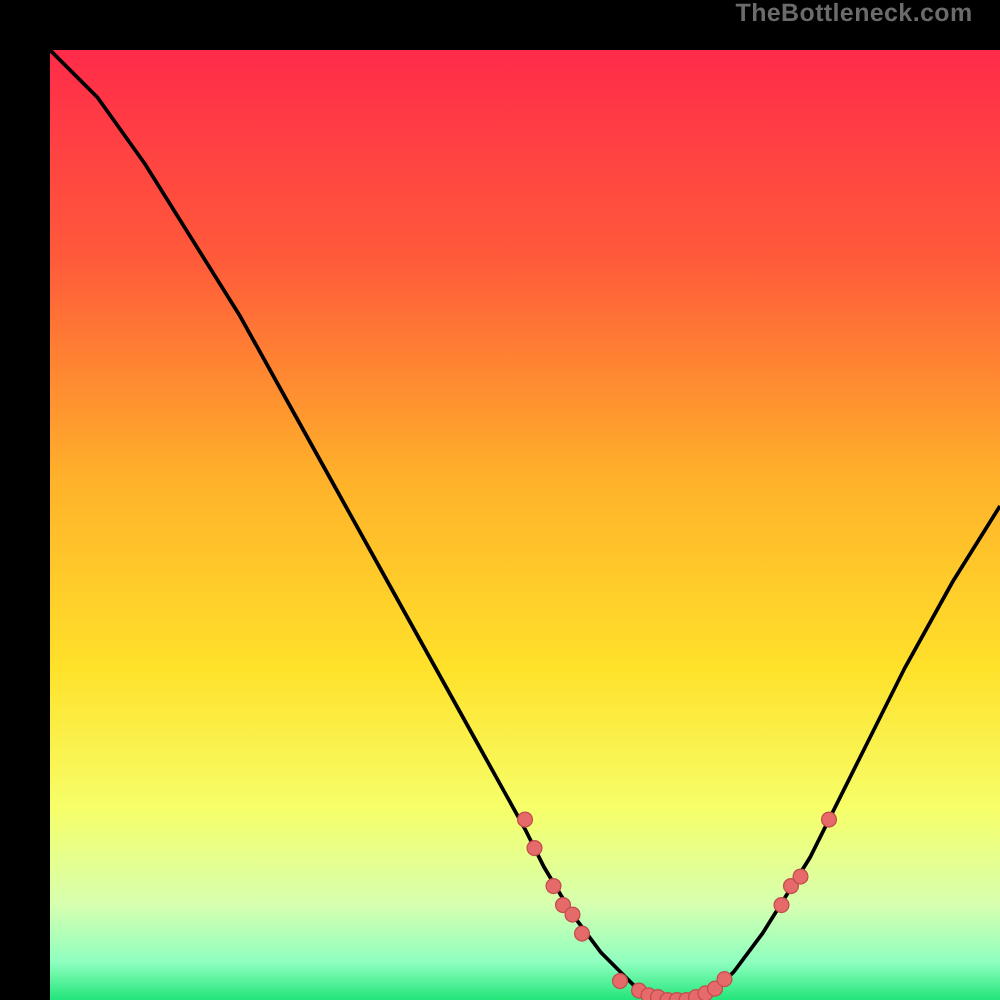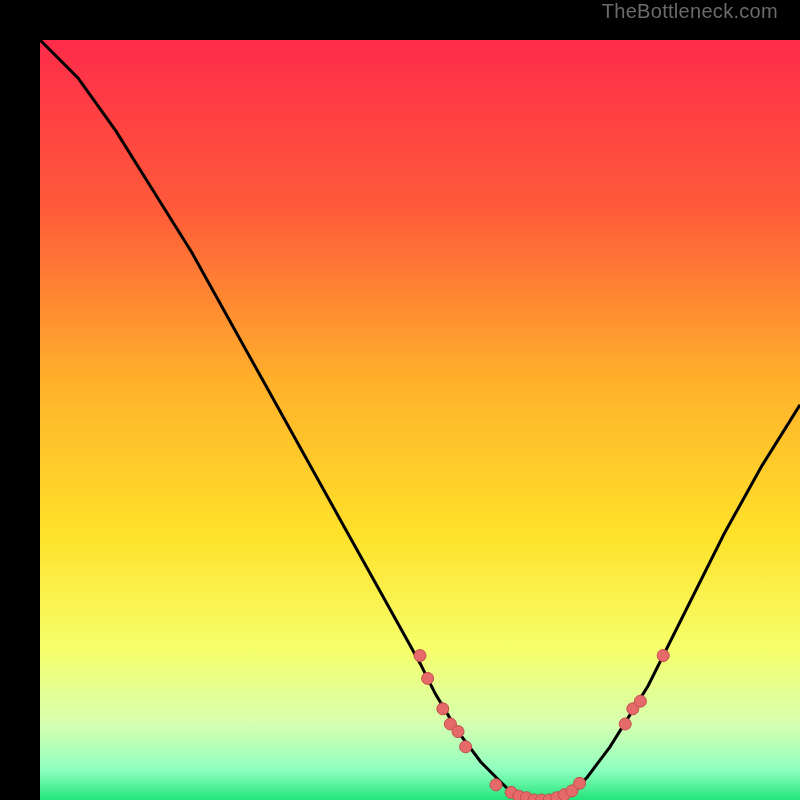--- a/index.html
+++ b/index.html
@@ -18,21 +18,21 @@
     width: 760px;
     height: 760px;
     background: #000;
   }
   .watermark {
     position: absolute;
     top: 0px;
     right: 22px;
     font-size: 20px;
     color: #6b6b6b;
-    font-weight: 400;
+    font-weight: 700;
     letter-spacing: 0.3px;
   }
   .plot {
     position: absolute;
     left: 20px;
     top: 20px;
     width: 760px;
     height: 760px;
   }
 </style>

